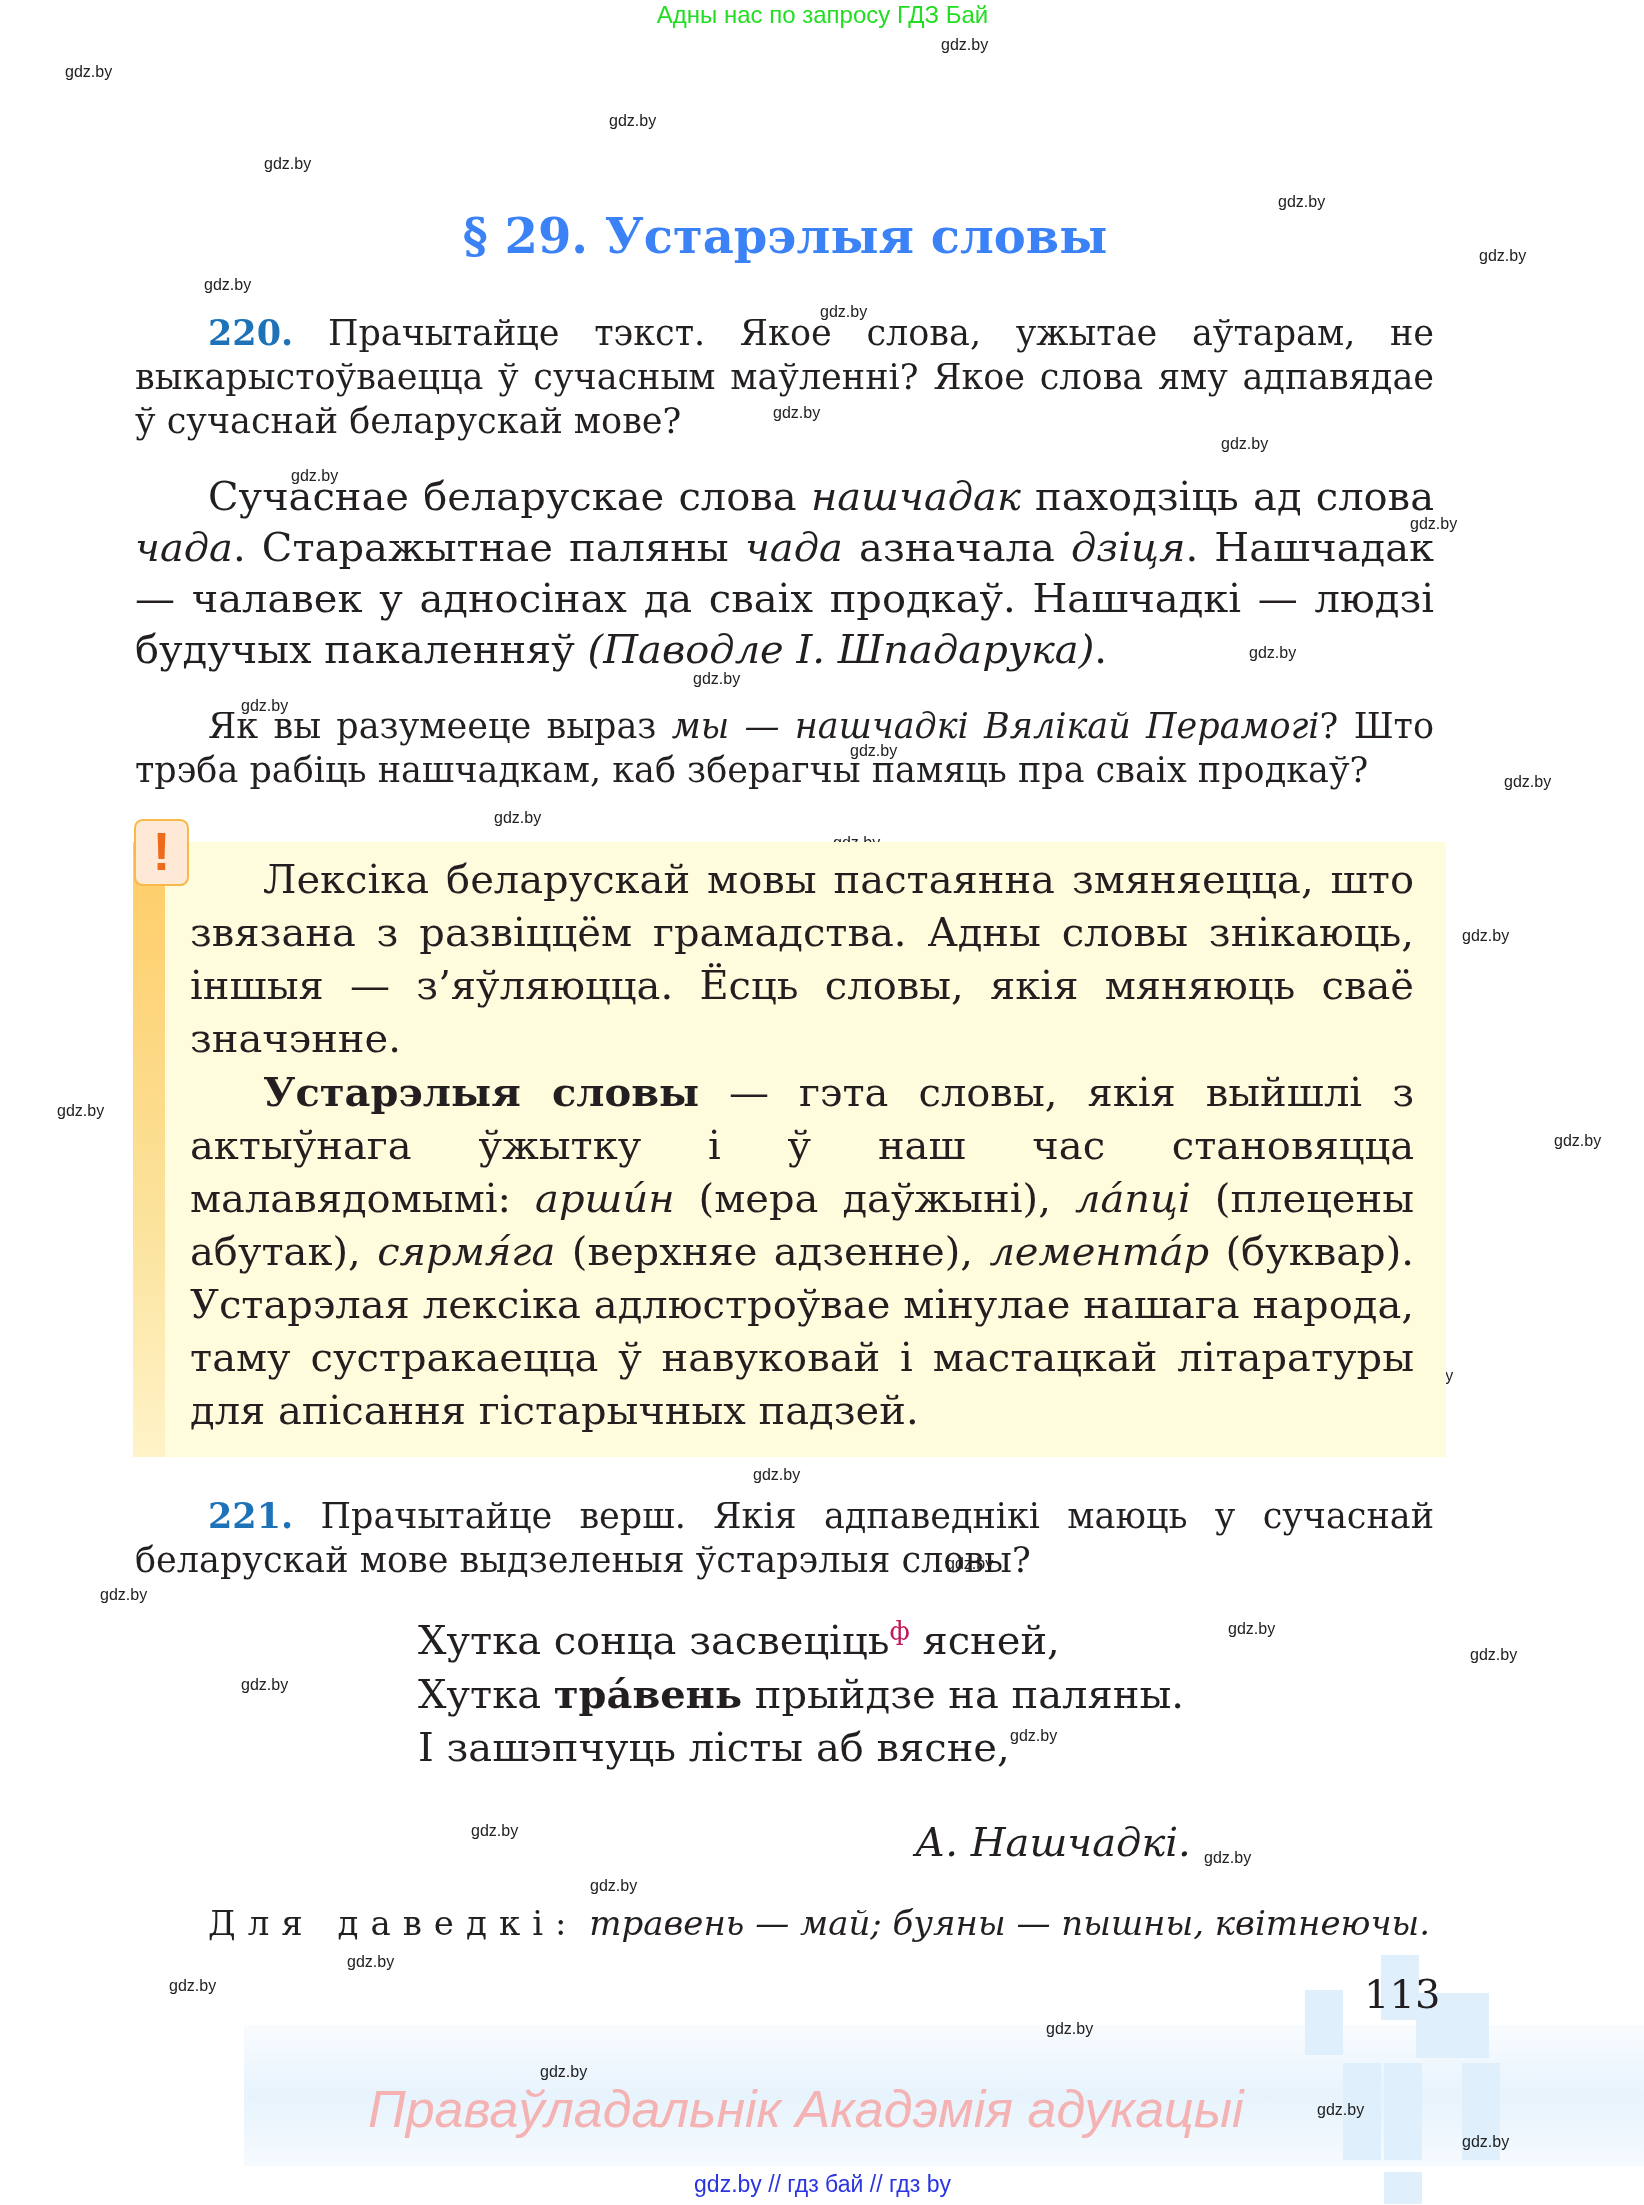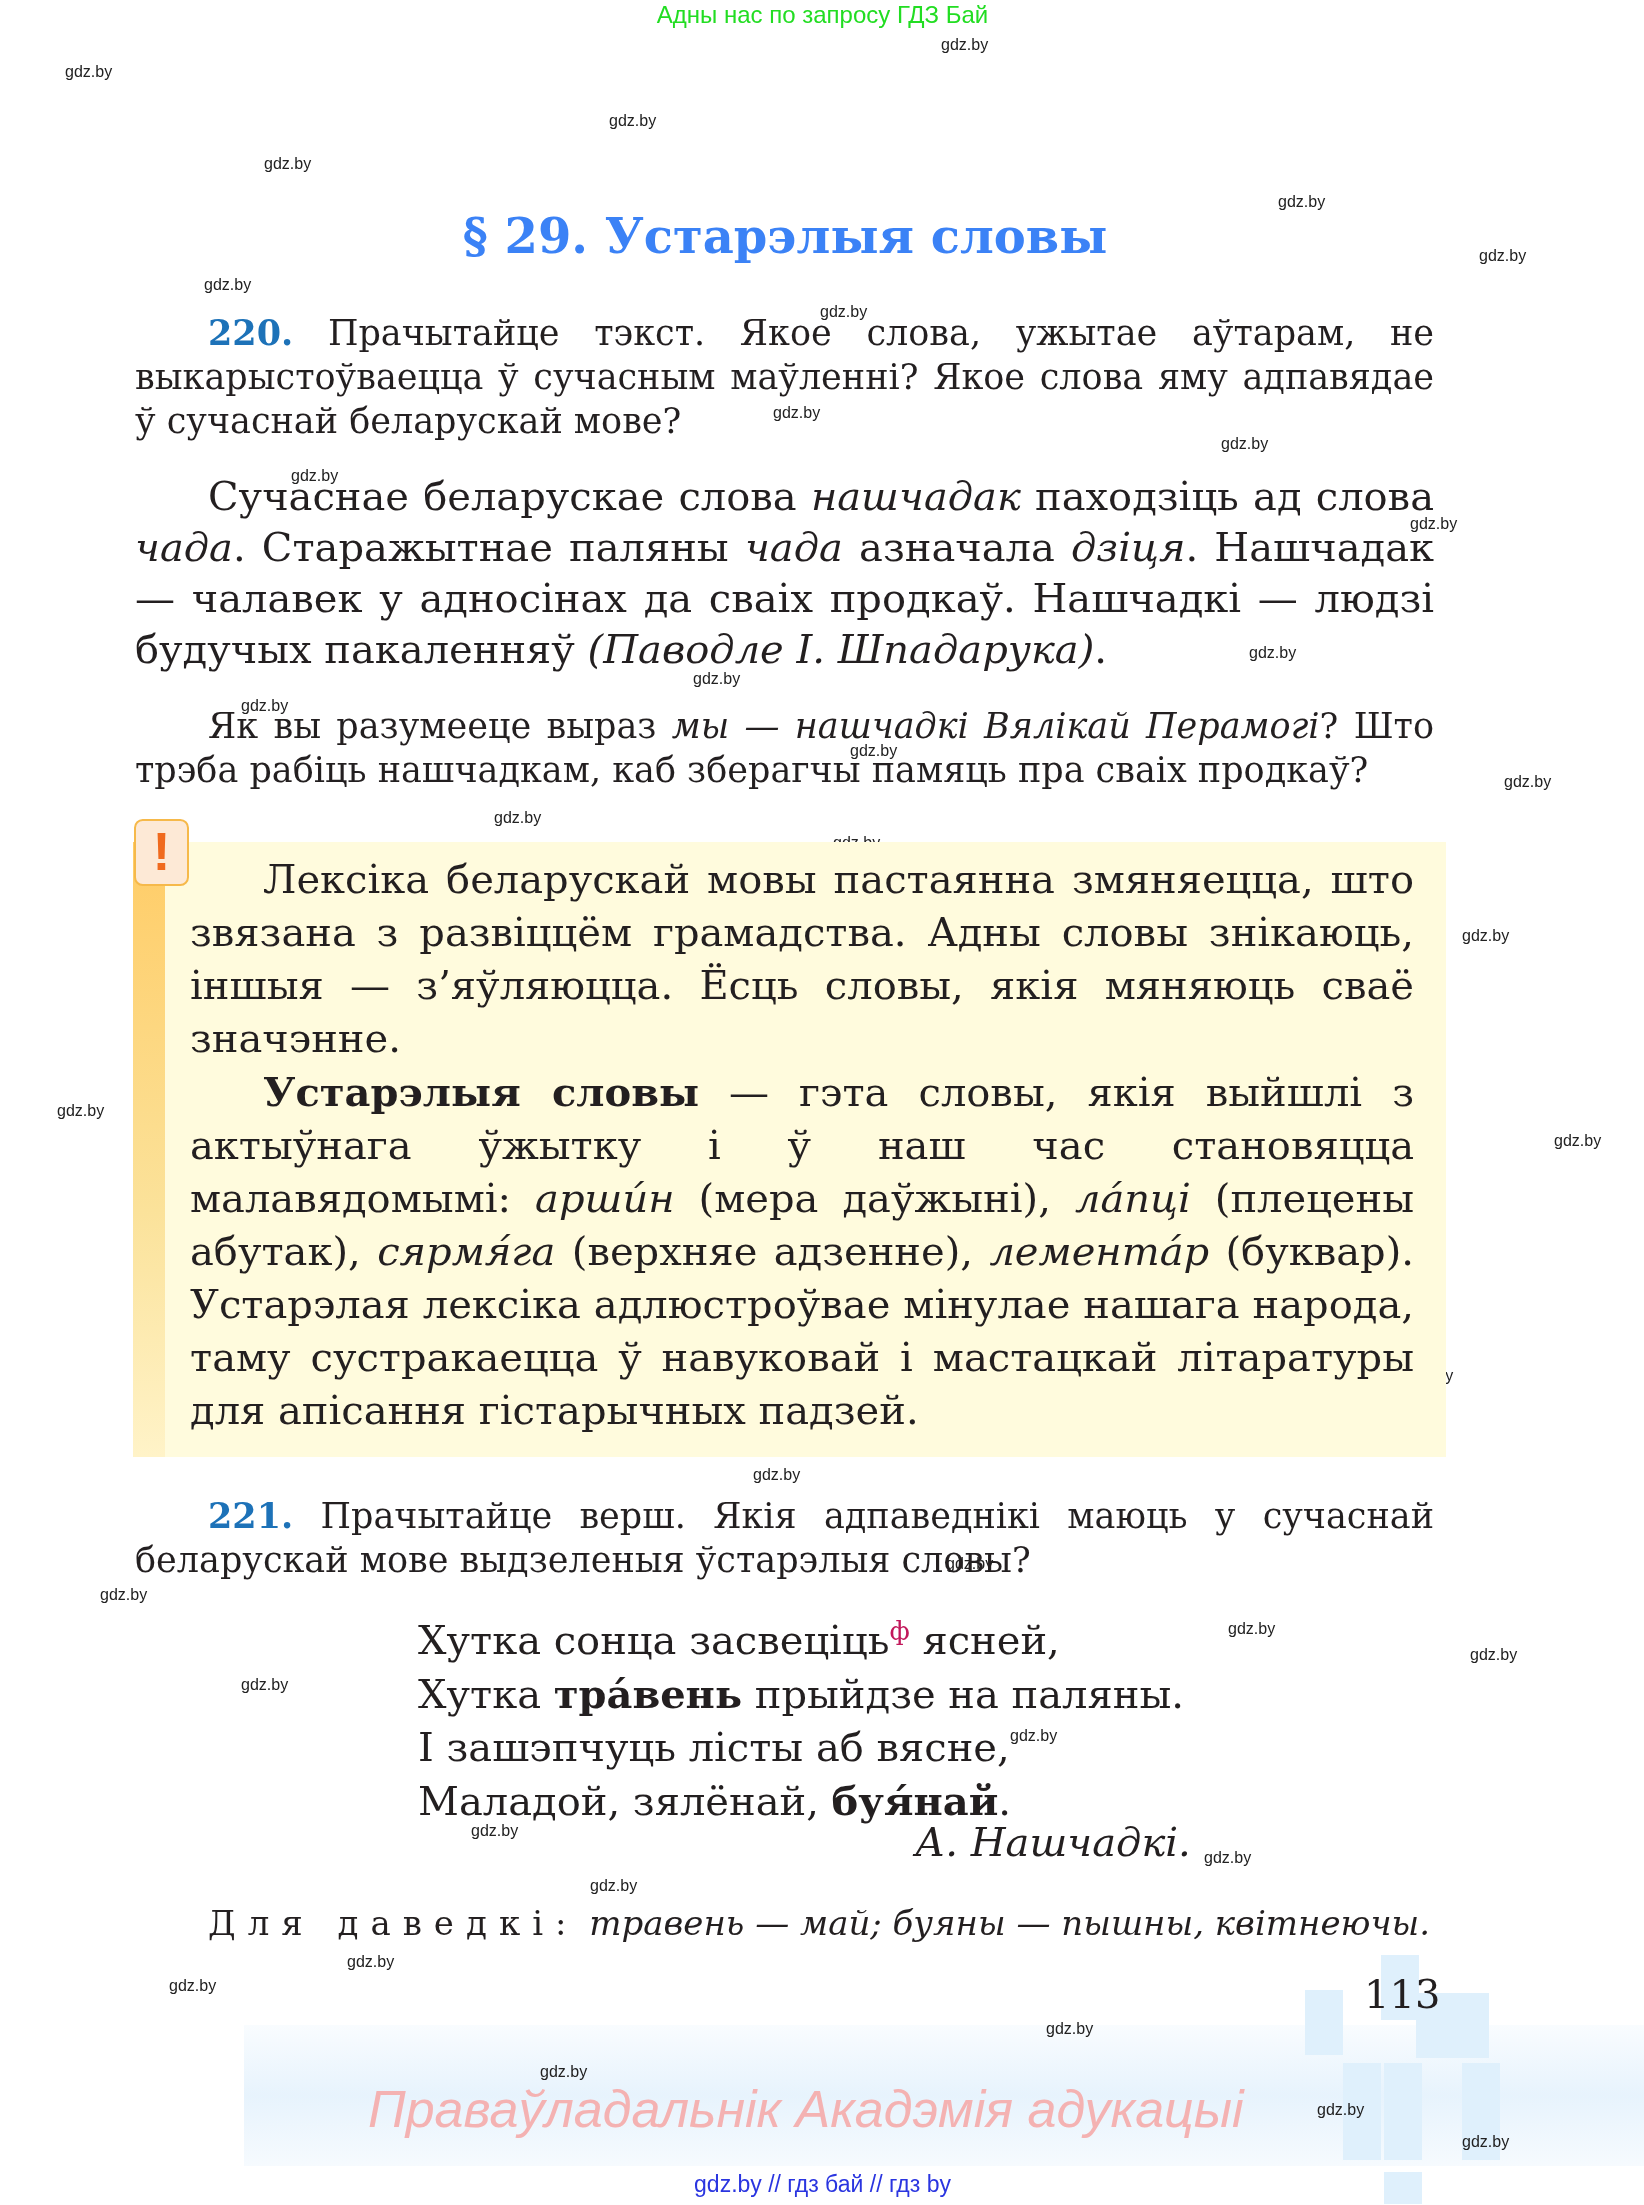--- a/index.html
+++ b/index.html
@@ -127,21 +127,20 @@
 
 <div class="abs para indent" style="top:1494px">
   <span class="num">221.</span>
   <span>Прачытайце верш. Якія адпаведнікі маюць у сучаснай беларускай мове выдзеленыя ўстарэлыя словы?</span>
 </div>
 
 <div class="abs poem">
   <div><span>Хутка сонца засвеціць</span><sup>ф</sup><span> ясней,</span></div>
   <div><span>Хутка </span><b>тра́вень</b><span> прыйдзе на паляны.</span></div>
   <div>І зашэпчуць лісты аб вясне,</div>
-  <div><span>Маладой, зялёнай, </span><b>буя́най</b><span>.</span></div>
 </div>
 <div class="abs author">А. Нашчадкі.</div>
 
 <div class="abs ref">
   <span class="spaced">Для даведкі:</span><i> травень — май; буяны — пышны, квітнеючы.</i>
 </div>
 
 <div class="abs page-num">113</div>
 <div class="abs copyright">Праваўладальнік Акадэмія адукацыі</div>
 <div class="abs bottom-links">gdz.by  //  гдз бай  //  гдз by</div>

